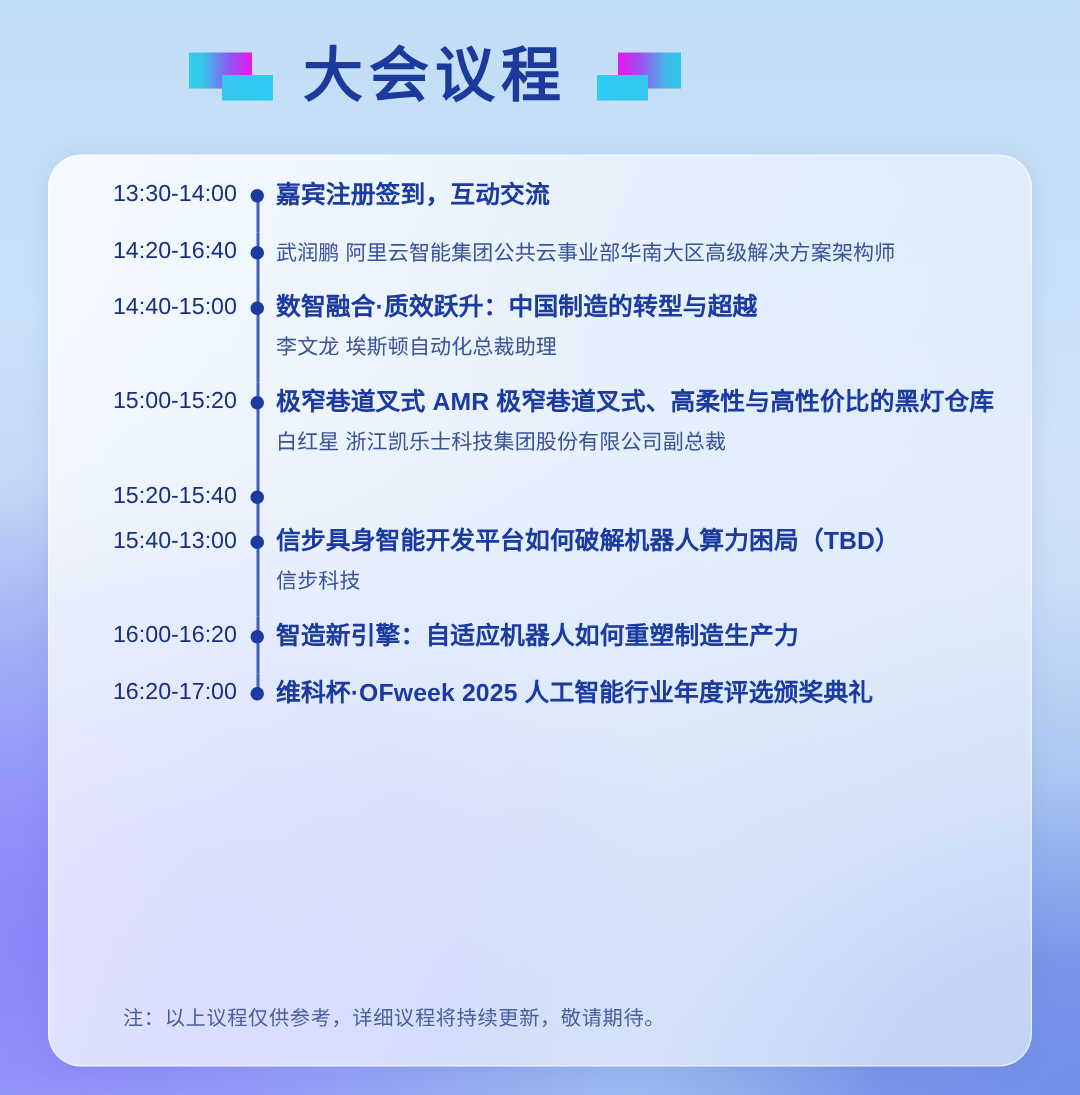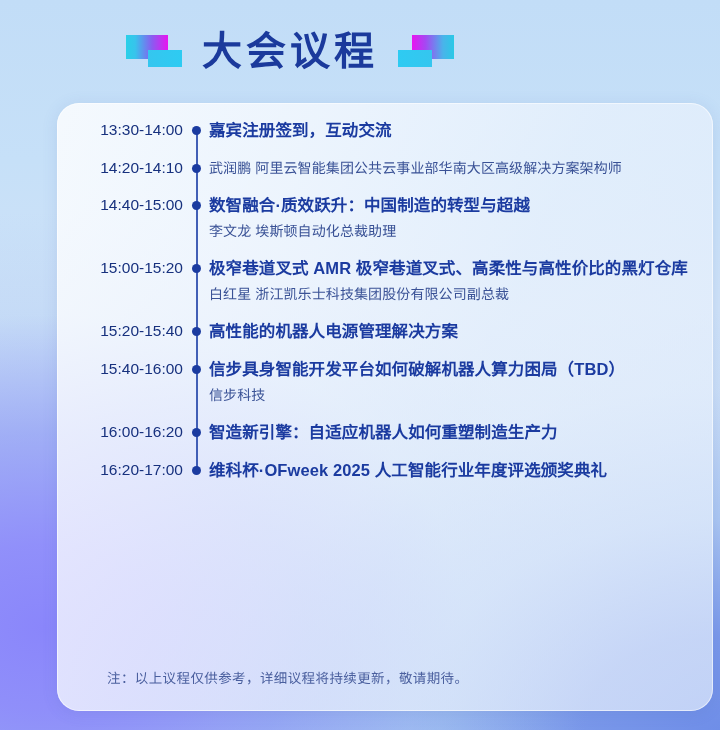--- a/index.html
+++ b/index.html
@@ -87,21 +87,20 @@
     position: absolute;
     left: 32px;
     top: 103px;
     width: 656px;
     height: 608px;
     border-radius: 22px;
     background:
       linear-gradient(115deg, rgba(255,255,255,0.82) 0%, rgba(247,250,255,0.78) 28%, rgba(235,243,253,0.72) 58%, rgba(228,238,252,0.70) 100%);
     box-shadow: 0 2px 16px rgba(70,100,170,0.13), inset 0 0 0 1px rgba(255,255,255,0.55);
     overflow: hidden;
-    margin-left: 25px;
   }
 
   #agenda {
     position: absolute;
     left: 0;
     top: 0;
     width: 656px;
     padding: 14px 0 0 0;
     box-sizing: border-box;
   }
@@ -213,21 +212,21 @@
           <div class="row-time">13:30-14:00</div>
           <div class="row-marker">
             <span class="line"></span>
             <span class="dot"></span>
           </div>
           <div class="row-body">
             <div class="row-title">嘉宾注册签到，互动交流</div>
           </div>
         </div>
         <div class="row">
-          <div class="row-time">14:20-14:10</div>
+          <div class="row-time">14:20-16:40</div>
           <div class="row-marker">
             <span class="line"></span>
             <span class="dot"></span>
           </div>
           <div class="row-body">
             <div class="row-speaker">武润鹏  阿里云智能集团公共云事业部华南大区高级解决方案架构师</div>
           </div>
         </div>
         <div class="row">
           <div class="row-time">14:40-15:00</div>
@@ -251,25 +250,24 @@
             <div class="row-speaker">白红星  浙江凯乐士科技集团股份有限公司副总裁</div>
           </div>
         </div>
         <div class="row">
           <div class="row-time">15:20-15:40</div>
           <div class="row-marker">
             <span class="line"></span>
             <span class="dot"></span>
           </div>
           <div class="row-body">
-            <div class="row-title">高性能的机器人电源管理解决方案</div>
-          </div>
-        </div>
-        <div class="row">
-          <div class="row-time">15:40-16:00</div>
+          </div>
+        </div>
+        <div class="row">
+          <div class="row-time">15:40-13:00</div>
           <div class="row-marker">
             <span class="line"></span>
             <span class="dot"></span>
           </div>
           <div class="row-body">
             <div class="row-title">信步具身智能开发平台如何破解机器人算力困局（TBD）</div>
             <div class="row-speaker">信步科技</div>
           </div>
         </div>
         <div class="row">

